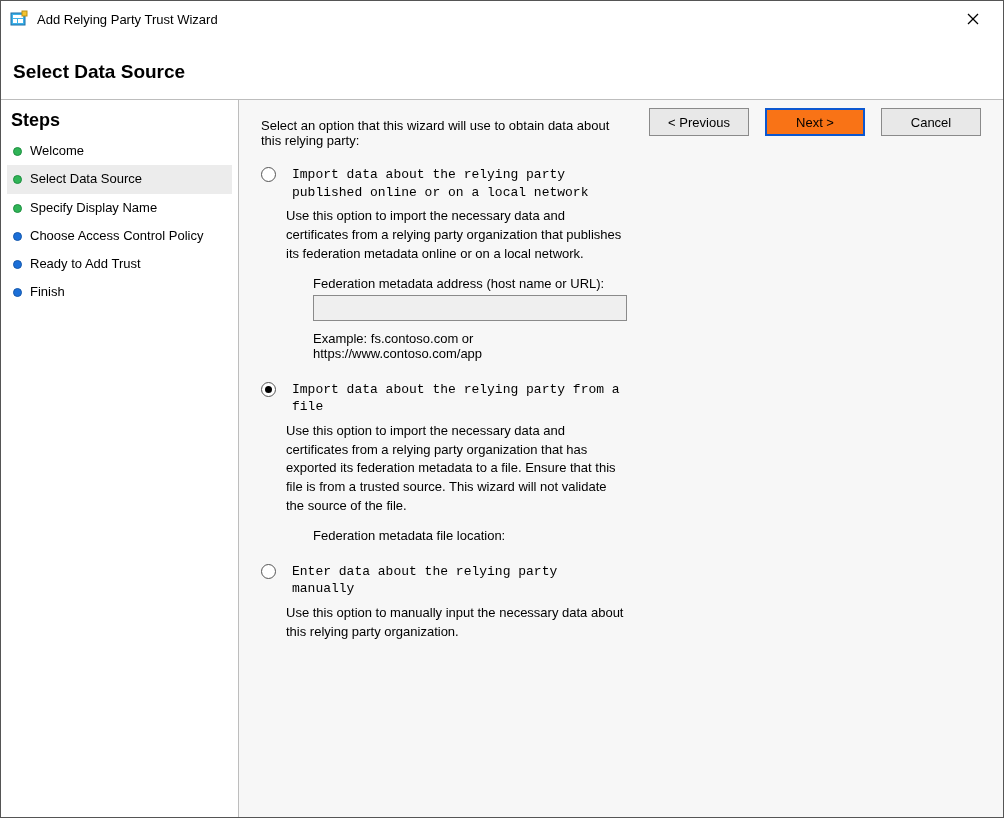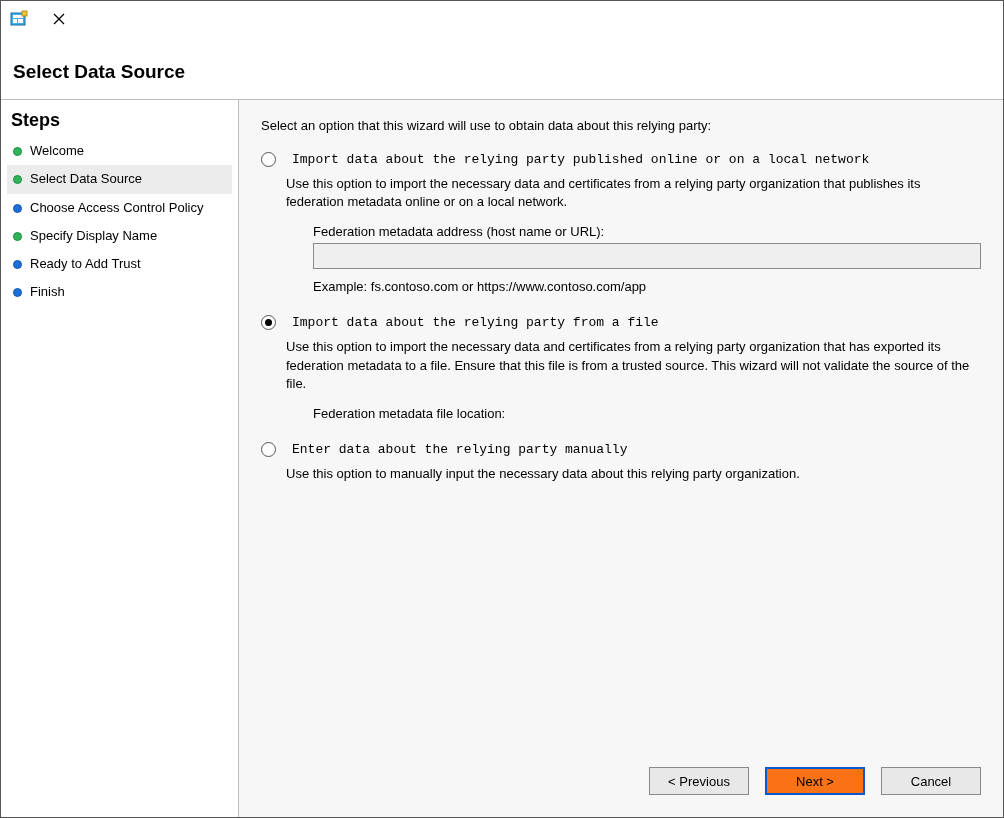--- a/index.html
+++ b/index.html
@@ -86,21 +86,21 @@
   .bullet.blue  { background: #1b6fd8; border: 1px solid #1558ab; }
   .step.link { color: #000000; }
   .step.active {
     background: #ececec;
     color: #000;
   }
   .content {
     flex: 1;
     background: #f7f7f7;
     display: flex;
-    flex-direction: column;
+    flex-direction: row;
     min-height: 0;
   }
   .content-inner {
     flex: 1;
     padding: 18px 22px 10px 22px;
     overflow: auto;
   }
   .intro {
     margin-bottom: 18px;
   }
@@ -203,20 +203,21 @@
   <div class="titlebar">
     <span class="app-icon">
       <svg width="18" height="18" viewBox="0 0 18 18">
         <rect x="1" y="3" width="14" height="12" fill="#3db0e8" stroke="#1b6fa8"></rect>
         <rect x="3" y="5" width="10" height="3" fill="#fff"></rect>
         <rect x="3" y="9" width="4" height="4" fill="#fff"></rect>
         <rect x="8" y="9" width="5" height="4" fill="#fff"></rect>
         <rect x="12" y="1" width="5" height="5" fill="#f3c330" stroke="#b98f16"></rect>
       </svg>
     </span>
+    <span class="title">Add Relying Party Trust Wizard</span>
     <div class="close">
       <svg width="12" height="12" viewBox="0 0 12 12">
         <line x1="1" y1="1" x2="11" y2="11" stroke="#000" stroke-width="1.2"></line>
         <line x1="11" y1="1" x2="1" y2="11" stroke="#000" stroke-width="1.2"></line>
       </svg>
     </div>
   </div>
 
   <div class="header">
     <h1>Select Data Source</h1>
@@ -228,27 +229,27 @@
       <h2>Steps</h2>
 
       <div class="step link">
         <span class="bullet green"></span>
         <span>Welcome</span>
       </div>
       <div class="step active">
         <span class="bullet green"></span>
         <span>Select Data Source</span>
       </div>
+      <div class="step link">
+        <span class="bullet green"></span>
+        <span>Specify Display Name</span>
+      </div>
       <div class="step">
         <span class="bullet blue"></span>
         <span>Choose Access Control Policy</span>
-      </div>
-      <div class="step link">
-        <span class="bullet green"></span>
-        <span>Specify Display Name</span>
       </div>
       <div class="step">
         <span class="bullet blue"></span>
         <span>Ready to Add Trust</span>
       </div>
       <div class="step">
         <span class="bullet blue"></span>
         <span>Finish</span>
       </div>
     </div>

